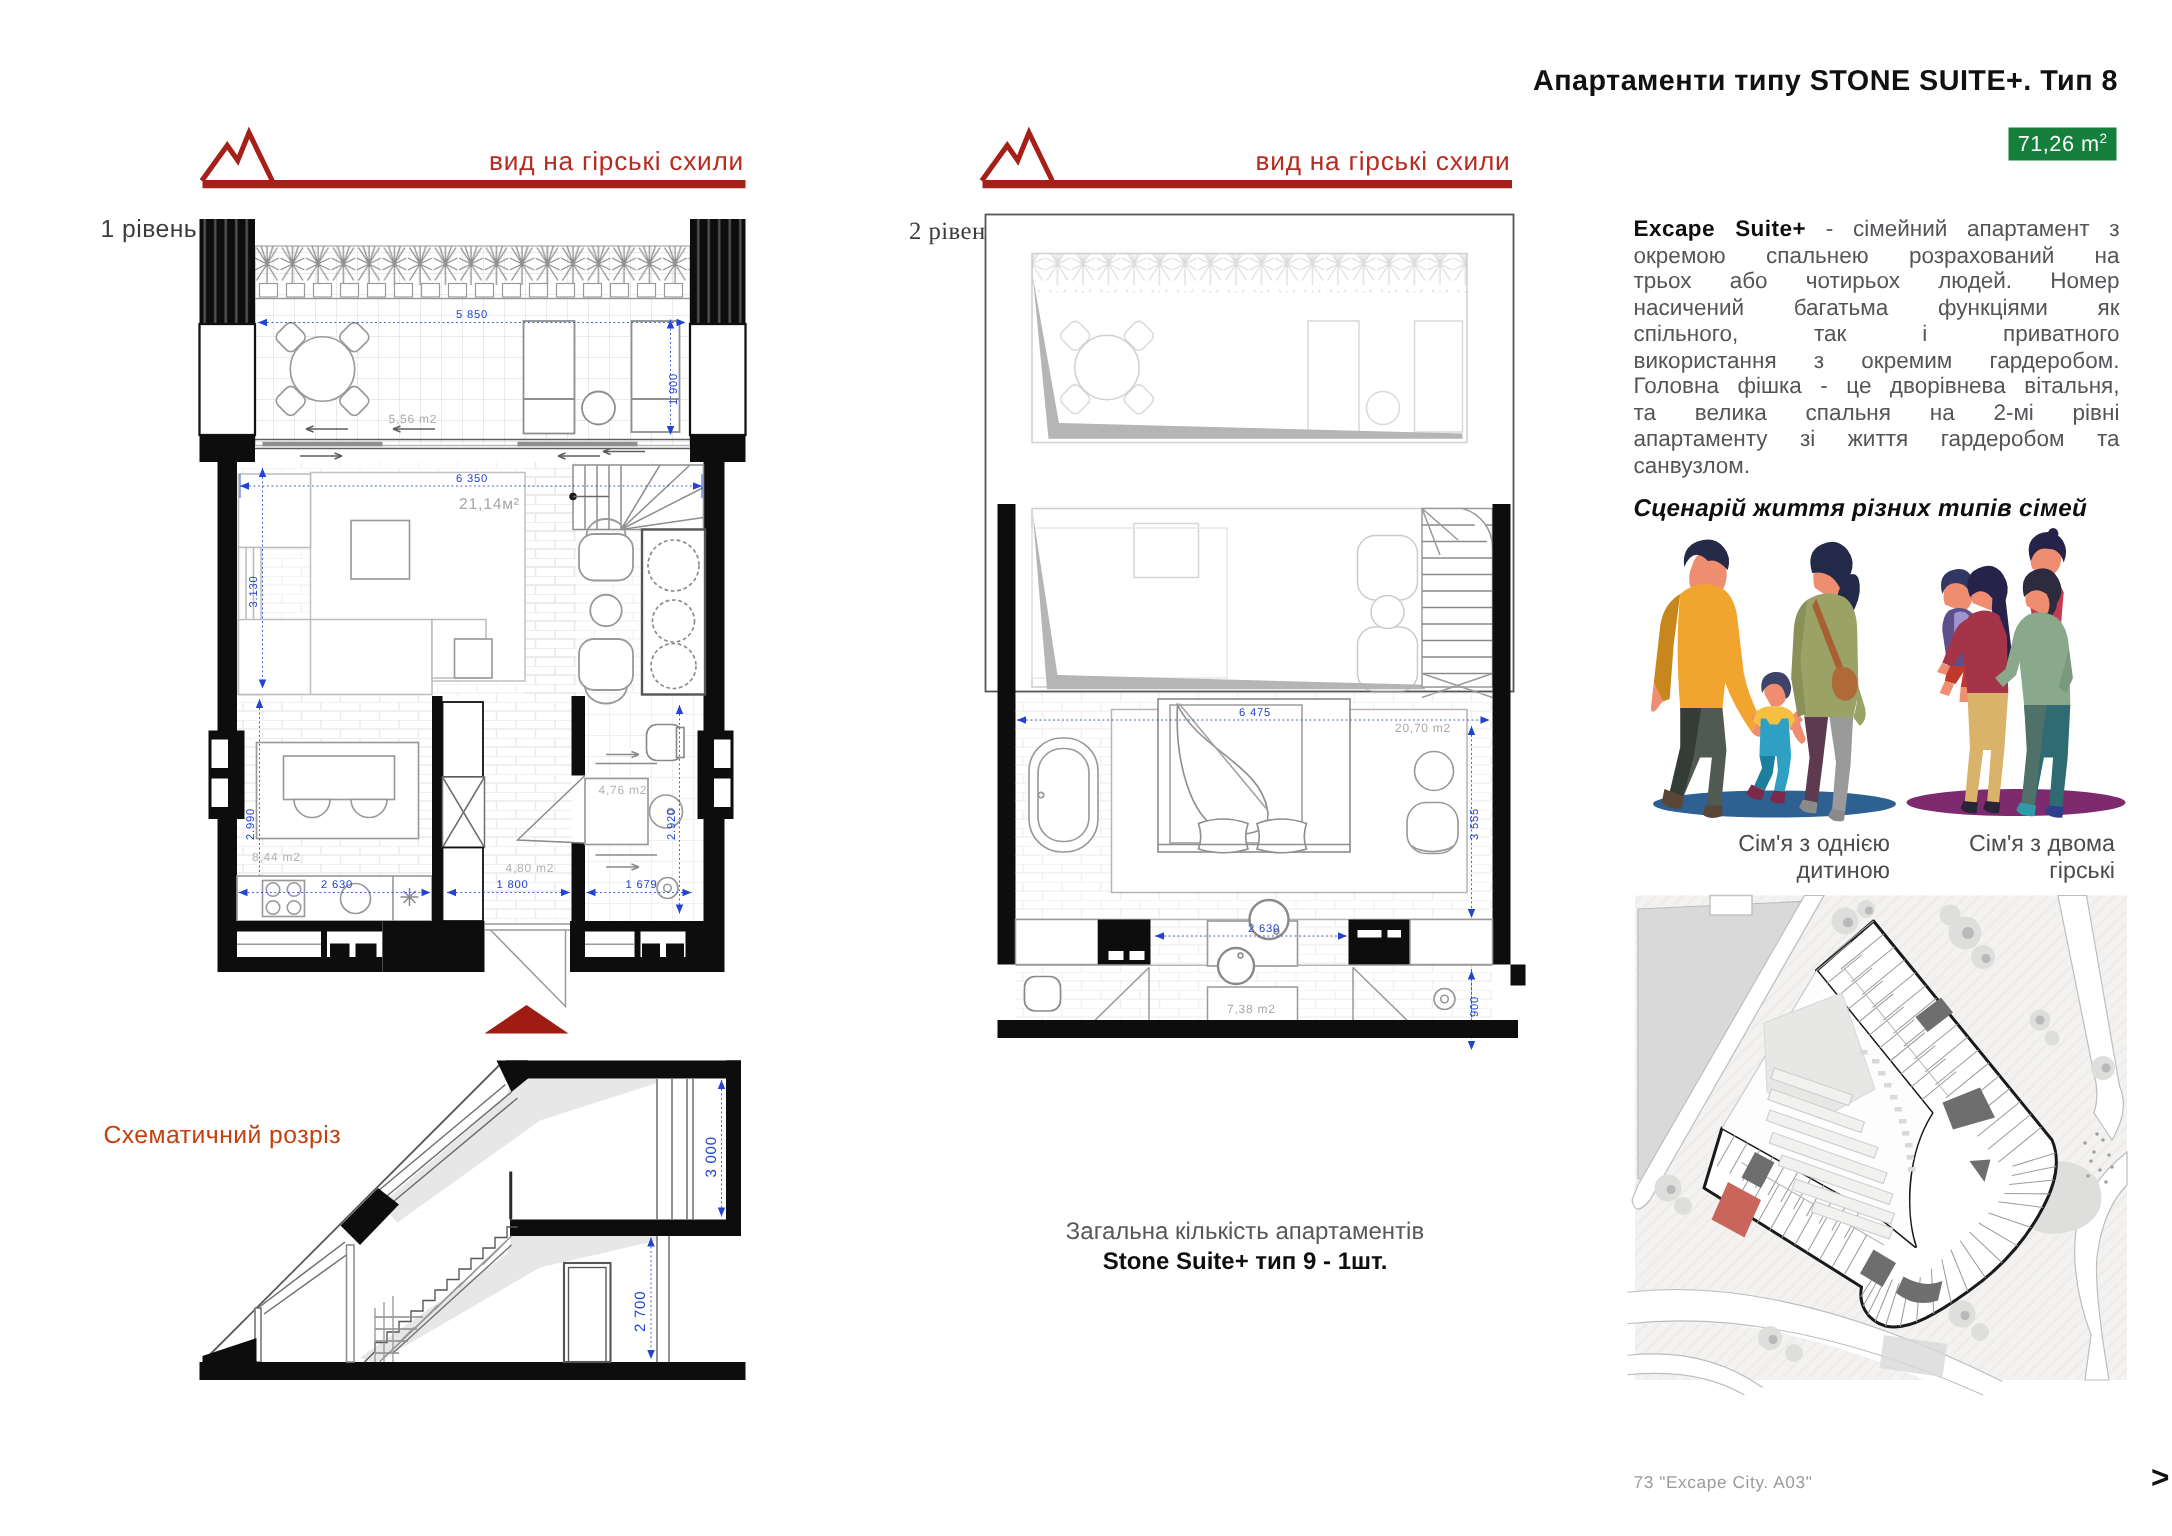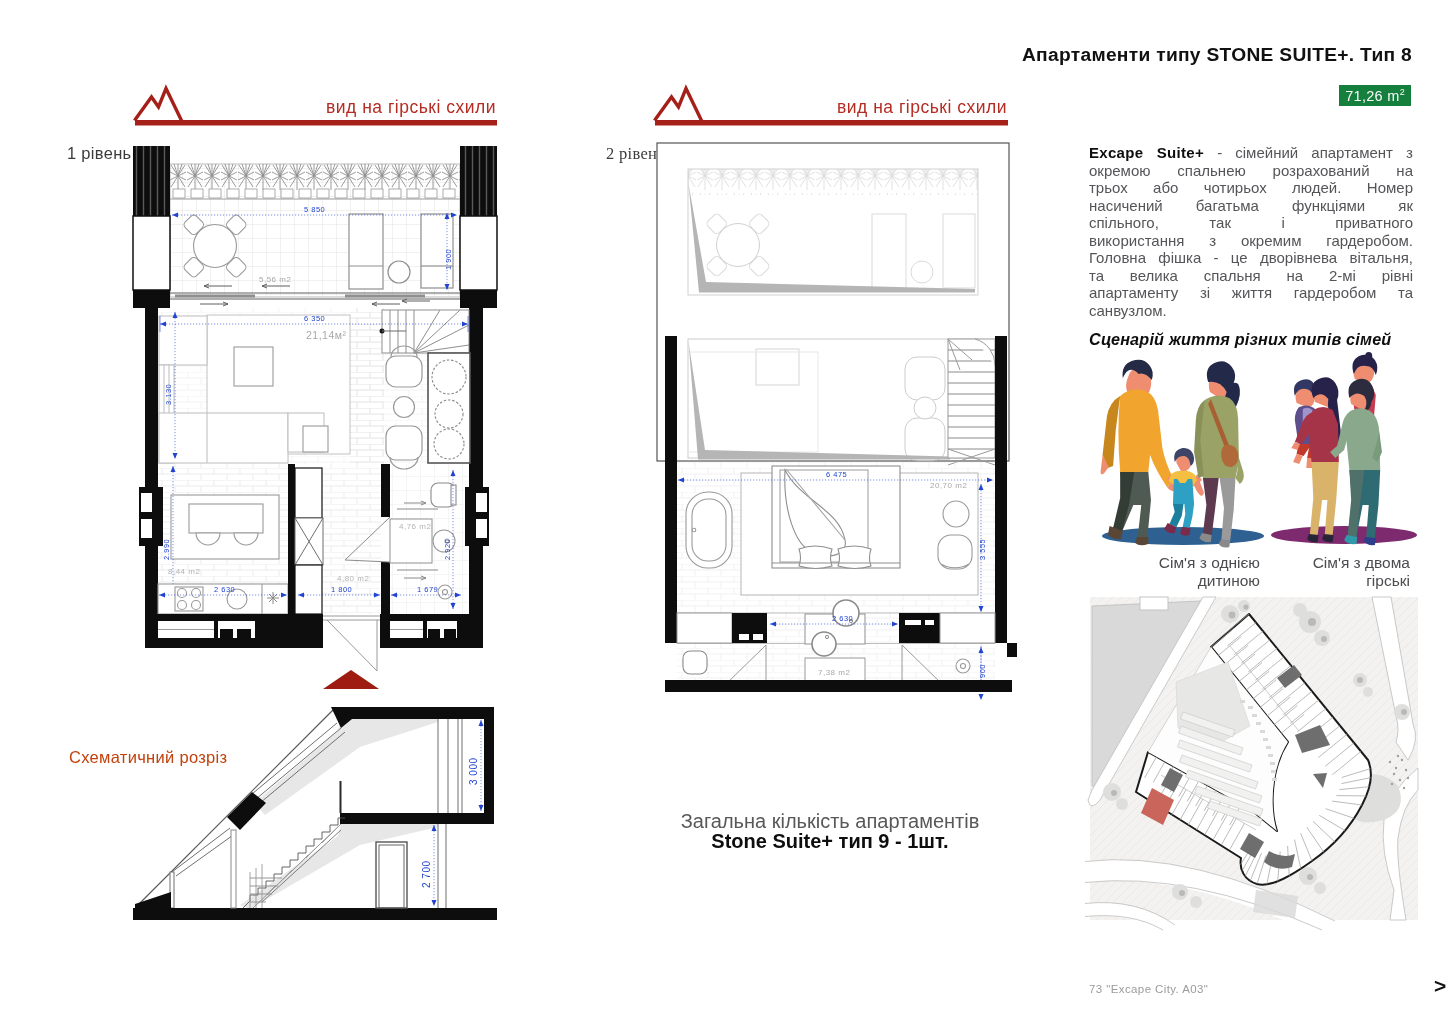--- a/index.html
+++ b/index.html
@@ -6,21 +6,21 @@
   body{width:1448px;height:1024px;background:#fff;font-family:"Liberation Sans",sans-serif;position:relative;overflow:hidden;}
   .abs{position:absolute;}
   .title{font-size:19.2px;font-weight:bold;color:#111;letter-spacing:.3px;}
   .badge{background:#15803d;color:#fafafa;font-size:14.5px;padding:2px 6px;letter-spacing:.3px;}
   .lvl{font-size:16.5px;color:#3c3c3c;letter-spacing:.3px;}
   .desc{font-size:15px;line-height:17.5px;color:#555559;letter-spacing:0px;}
   .desc b{color:#0e0e0e;letter-spacing:.3px;}
   .jl{text-align:justify;text-align-last:justify;}
   .scen{font-size:16.2px;font-weight:bold;color:#0e0e0e;letter-spacing:.2px;font-style:italic;}
   .cap{font-size:15.5px;color:#4c4c50;text-align:right;line-height:18px;}
-  .tot{font-size:20px;color:#58585a;text-align:center;line-height:19.5px;}
+  .tot{font-size:16px;color:#58585a;text-align:center;line-height:19.5px;}
   .tot b{color:#0e0e0e;}
   .foot{font-size:11.5px;color:#9b9b9b;letter-spacing:.4px;}
   .arrow{font-size:21px;font-weight:bold;color:#111;}
   svg{position:absolute;left:0;top:0;}
 </style>
 </head>
 <body>
 
 <div class="abs title" style="right:36px;top:44px;">Апартаменти типу STONE SUITE+. Тип 8</div>
 

